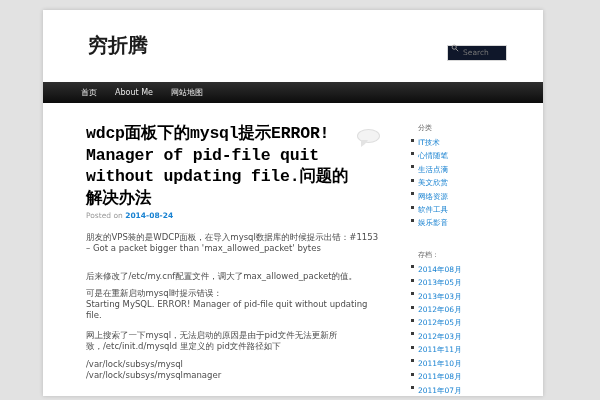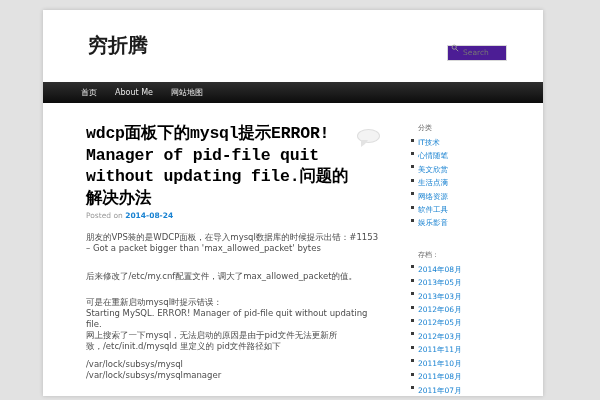--- a/index.html
+++ b/index.html
@@ -16,21 +16,21 @@
   }
   
   .site-title {
     position:absolute; left:45px; top:22px;
     font-size:20px; font-weight:bold; color:#1c1c1c; letter-spacing:0;
   }
   .search-box {
     position:absolute; right:36px; top:30px; width:60px; height:16px;
   }
   .search-box input {
-    width:60px; height:16px; border:1px solid #d9d9d9; background:#4c1d95;
+    width:60px; height:16px; border:1px solid #d9d9d9; background:#0f172a;
     font-family:"DejaVu Sans", sans-serif; font-size:7.5px; color:#9a9a9a;
     padding:0 2px 0 15px; outline:none;
   }
   .search-icon { position:absolute; left:4px; top:4px; width:8px; height:8px; }
   
   .main-nav {
     position:absolute; left:0; top:72px; width:100%; height:21px;
     background:linear-gradient(#2f2f2f,#0c0c0c);
     display:flex; align-items:center; padding-left:38px;
   }
@@ -47,22 +47,22 @@
     font-size:16.5px; line-height:21.5px; font-weight:bold; color:#000;
     width:268px; letter-spacing:-0.2px;font-family:Liberation Mono, monospace;
   }
   .posted { margin-top:2px; font-size:7.5px; color:#999; }
   .posted a { color:#1982d1; font-weight:bold; text-decoration:none; }
   .content p {
     font-size:8.5px; line-height:11px; white-space:pre-line; color:#4d4d4d;
   }
   .p1 { margin-top:12px; }
   .p2 { margin-top:17px; }
-  .p3 { margin-top:15px; }
-  .p4 { }
+  .p3 { margin-top:6px; }
+  .p4 { margin-top:9px; }
   .p5 { margin-top:7px; }
   
   .bubble {
     position:absolute; left:314px; top:119px; width:23px; height:14px;
     background:#f3f3f3; border:1px solid #dedede; border-radius:50%;
   }
   .bubble::after {
     content:""; position:absolute; left:3px; bottom:-5px;
     border:3px solid transparent; border-top:4px solid #e3e3e3; border-left:4px solid #e3e3e3;
   }
@@ -116,22 +116,22 @@
     <p class="p5">/var/lock/subsys/mysql
 /var/lock/subsys/mysqlmanager</p>
 
   </main>
 
   <aside class="sidebar">
     <h3 class="widget-title">分类</h3>
     <ul>
       <li><a href="#">IT技术</a></li>
       <li><a href="#">心情随笔</a></li>
+      <li><a href="#">生活点滴</a></li>
       <li><a href="#">美文欣赏</a></li>
-      <li><a href="#">生活点滴</a></li>
       <li><a href="#">网络资源</a></li>
       <li><a href="#">软件工具</a></li>
       <li><a href="#">娱乐影音</a></li>
     </ul>
     <h3 class="widget-title archives-title">存档：</h3>
     <ul>
       <li><a href="#">2014年08月</a></li>
       <li><a href="#">2013年05月</a></li>
       <li><a href="#">2013年03月</a></li>
       <li><a href="#">2012年06月</a></li>

